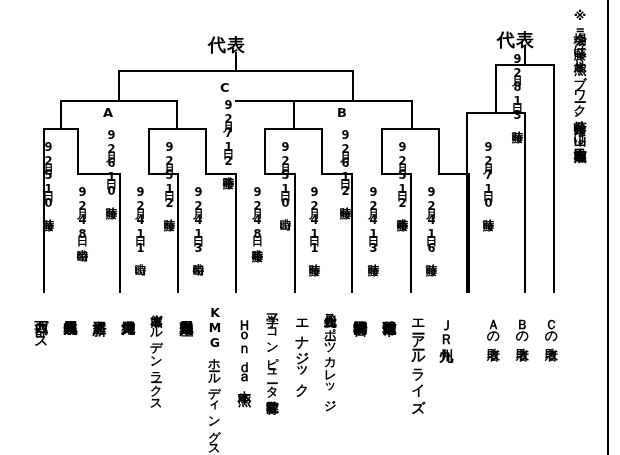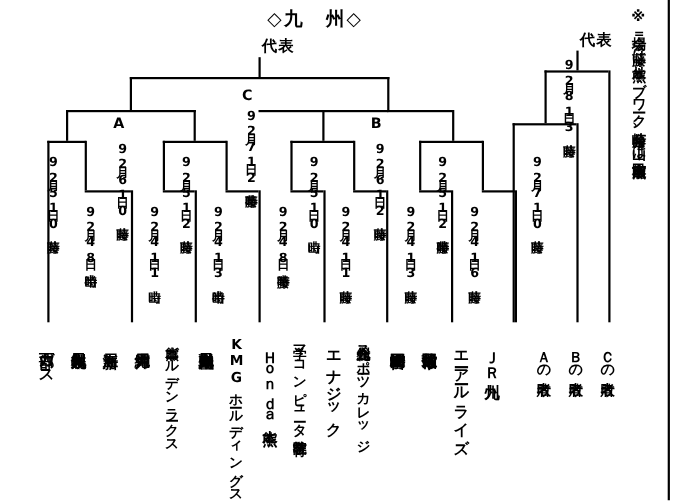--- a/index.html
+++ b/index.html
@@ -43,24 +43,23 @@
     background: #000000;
   }
   .title {
     position: absolute;
     font-size: 17px;
     font-weight: bold;
     letter-spacing: 2px;
   }
   .label-rep {
     position: absolute;
-    font-size: 14px;
+    font-size: 18px;
     font-weight: bold;
     letter-spacing: 1px;
-    margin-left: 30px;
   }
   .node-letter {
     position: absolute;
     font-size: 13px;
     font-weight: bold;
   }
   .date {
     position: absolute;
     font-size: 11.5px;
   }
@@ -76,21 +75,20 @@
     position: absolute;
     font-size: 13px;
     line-height: 1.05;
   }
 </style>
 </head>
 <body>
 
 <div id="stage">
 
-  <div class="title" style="left:243px; top:6px;">◇九　州◇</div>
 
   <div class="label-rep" style="left:208px; top:33px;">代表</div>
   <div class="label-rep" style="left:497px; top:28px;">代表</div>
 
   <div class="line vline" style="left:235px; top:52px; height:18px;"></div>
 
   <div class="line hline" style="left:118px; top:70px; width:236px;"></div>
   <div class="line vline" style="left:118px; top:70px; height:30px;"></div>
   <div class="line vline" style="left:352px; top:70px; height:30px;"></div>
 

